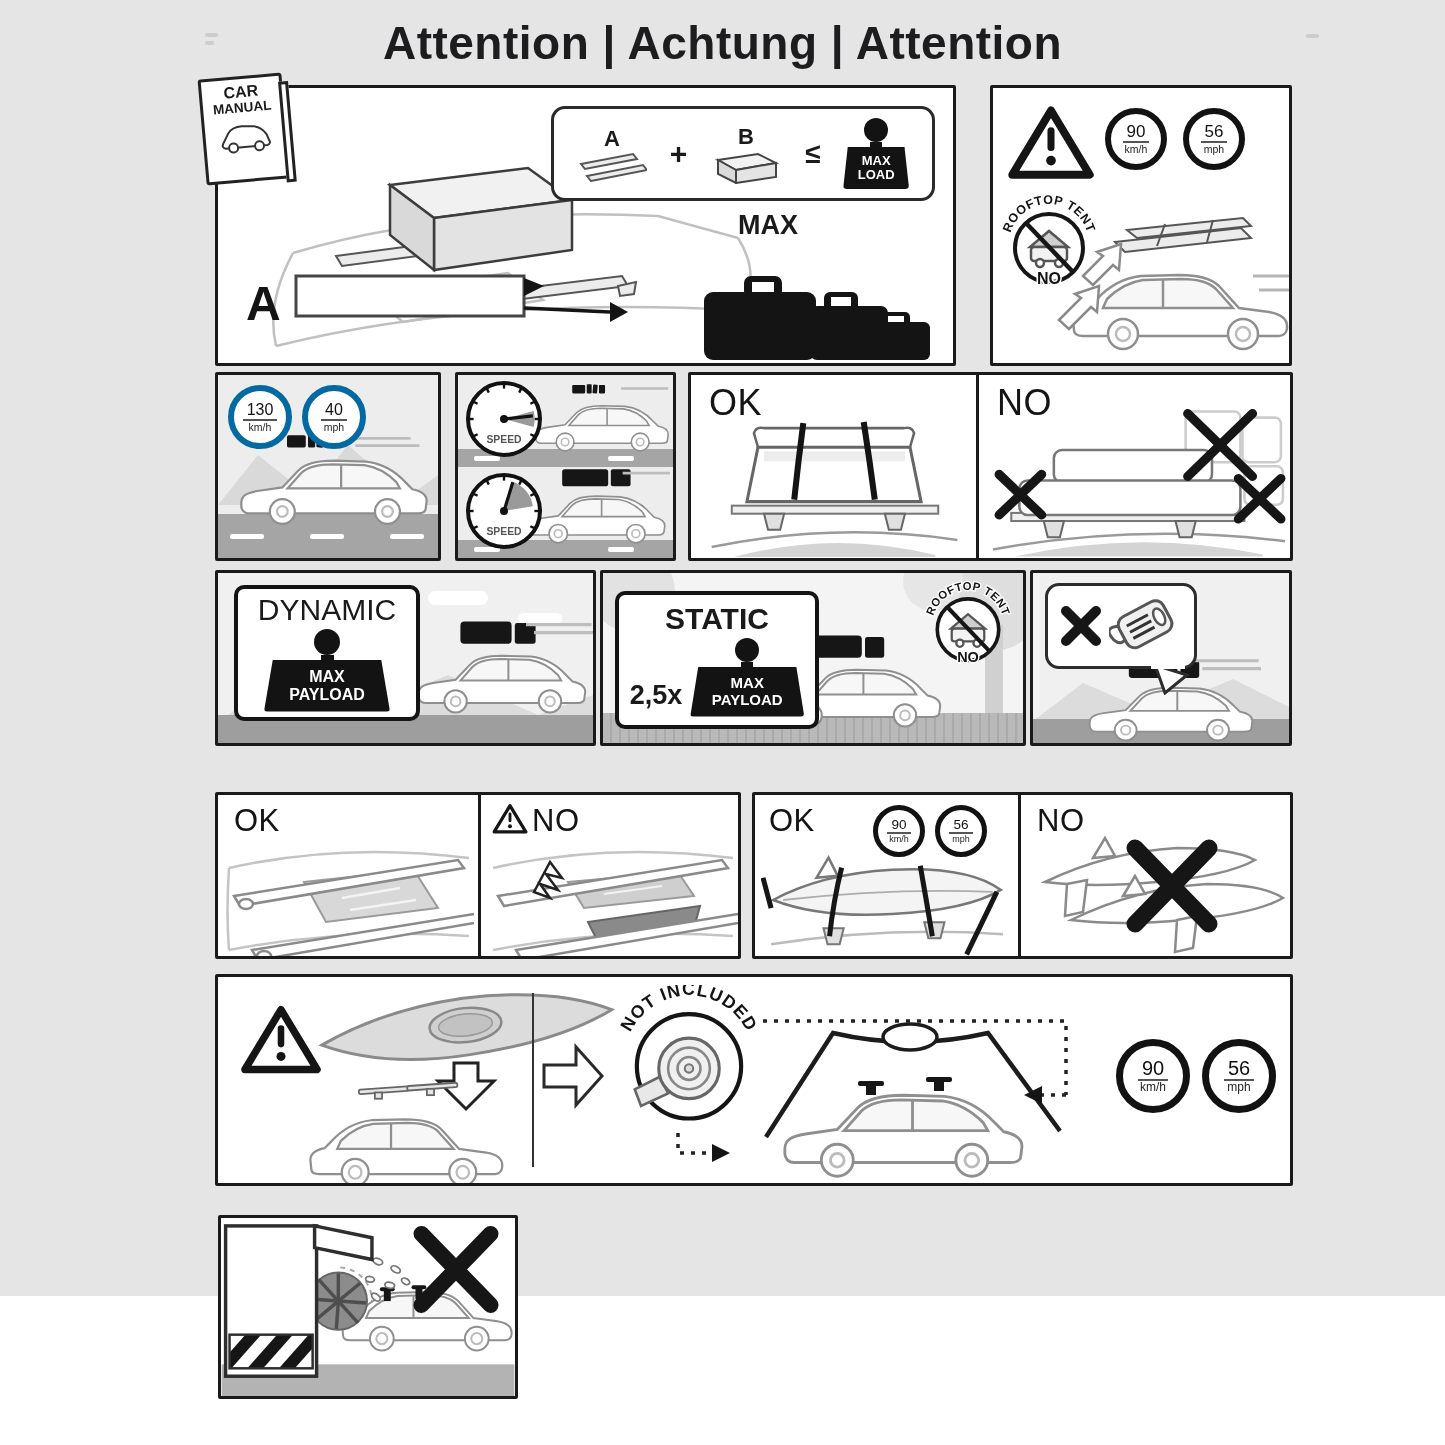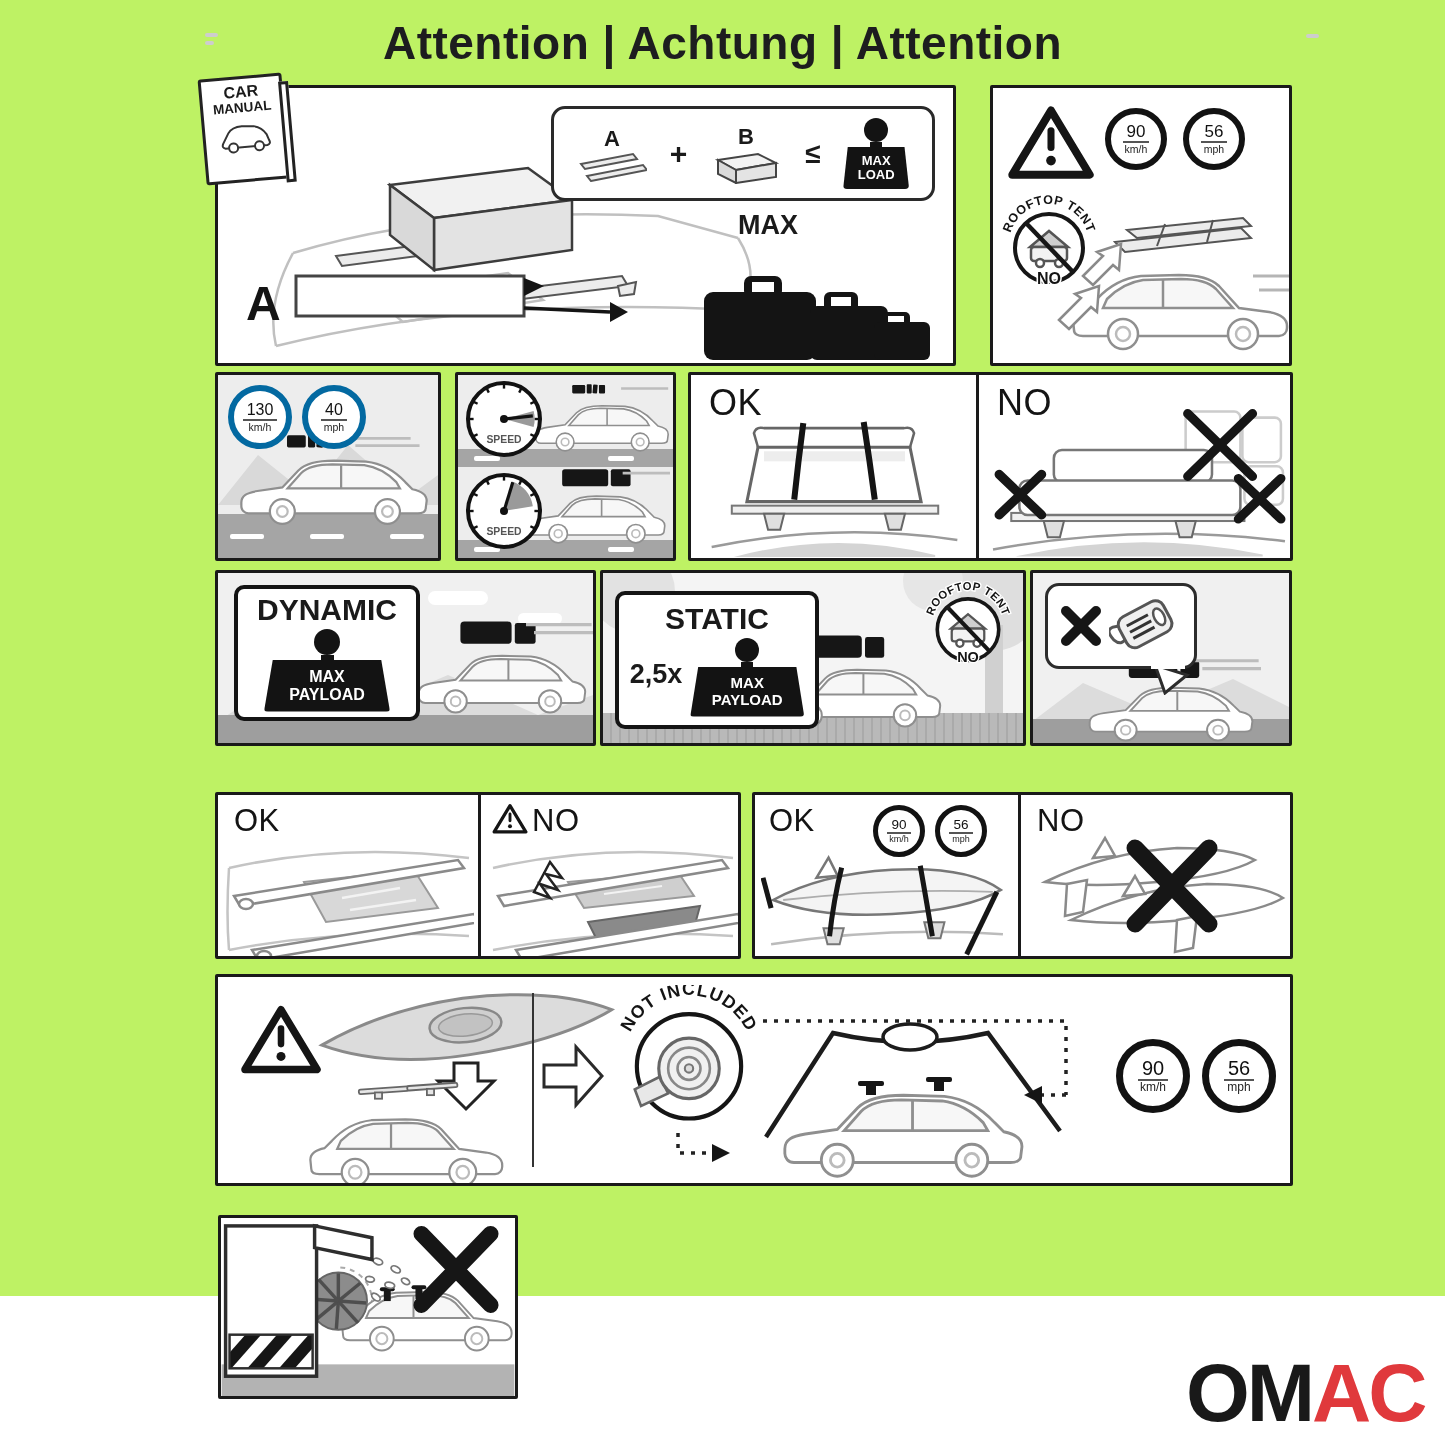--- a/index.html
+++ b/index.html
@@ -1,17 +1,17 @@
 <!DOCTYPE html>
 <html><head>
 <meta charset="utf-8">
 <style>
 *{margin:0;padding:0;box-sizing:border-box}
 html,body{width:1445px;height:1445px;background:#fff;font-family:"Liberation Sans",sans-serif;color:#1a1a1a;overflow:hidden}
-#sheet{position:relative;width:1445px;height:1296px;background:#bef264}
+#sheet{position:relative;width:1445px;height:1296px;background:#e5e5e5}
 .abs{position:absolute}
 .panel{position:absolute;border:3px solid #1a1a1a;background:#fff;border-radius:2px;overflow:hidden}
 .noclip{overflow:visible}
 .ttl{position:absolute;left:0;right:0;top:16px;text-align:center;font-size:46px;font-weight:600;color:#1d1d1f;letter-spacing:.5px}
 .divider{position:absolute;top:0;bottom:0;width:3px;background:#1a1a1a}
 .oklbl{position:absolute;font-weight:400;color:#141414;letter-spacing:.5px;line-height:1}
 
 .sp{position:absolute;background:#fff;border-radius:50%;display:flex;flex-direction:column;align-items:center;justify-content:center;z-index:4}
 .sp .n{font-weight:400;color:#111;border-bottom:2.5px solid #555;line-height:1.12;padding:0 4px}
 .sp .u{color:#222;line-height:1.15}
@@ -391,21 +391,21 @@
 
 <div class="panel" style="left:215px;top:570px;width:381px;height:176px">
   <div class="sky" style="background:#f0f0f0"></div>
   <svg class="abs" style="left:0;top:96px" width="375px" height="52" viewBox="0 0 375 52">
     <polygon points="0,52 60,14 140,44 230,6 320,46 375,26 375,52" fill="#dcdcdc"></polygon>
   </svg>
   <div class="abs" style="left:210px;top:18px;width:60px;height:14px;background:#fff;border-radius:8px"></div>
   <div class="abs" style="left:300px;top:40px;width:44px;height:11px;background:#fff;border-radius:7px"></div>
   <div class="road" style="height:28px;background:#9e9e9e"></div>
   <div class="sign" style="left:16px;top:12px;width:186px;height:136px;justify-content:center;gap:4px">
-    <div style="font-weight:700;font-size:30px;line-height:1">DYNAMIC</div>
+    <div style="font-weight:400;font-size:30px;line-height:1">DYNAMIC</div>
     <div class="wic">
       <div class="knob" style="width:26px;height:26px"></div>
       <div class="neck" style="width:13px;height:5px"></div>
       <div class="body" style="width:126px;height:52px;font-size:16px">
         <span>MAX</span>
         <span>PAYLOAD</span>
       </div>
     </div>
   </div>
   <svg class="abs" style="left:196px;top:48px" width="180" height="100" viewBox="0 0 225 124">
@@ -427,21 +427,21 @@
   <div class="sky" style="background:#f4f4f4"></div>
   <svg class="abs" style="left:0;top:0" width="420" height="170" viewBox="0 0 420 170">
     <circle cx="30" cy="18" r="42" fill="#e2e2e2"></circle>
     <circle cx="390" cy="30" r="48" fill="#dedede"></circle>
     <rect x="382" y="52" width="18" height="100" fill="#d0d0d0"></rect>
     <circle cx="330" cy="8" r="30" fill="#e6e6e6"></circle>
   </svg>
   <div class="grass" style="height:30px"></div>
   <div class="sign" style="left:12px;top:18px;width:204px;height:138px;justify-content:center;gap:4px">
     <div style="font-weight:800;font-size:30px;line-height:1">STATIC</div>
-    <div style="display:flex;align-items:center;gap:8px">
+    <div style="display:flex;align-items:flex-end;gap:8px">
       <span style="font-weight:800;font-size:27px;padding-bottom:6px">2,5x</span>
       <div class="wic">
         <div class="knob" style="width:24px;height:24px"></div>
         <div class="neck" style="width:12px;height:5px"></div>
         <div class="body" style="width:114px;height:50px;font-size:15px">
           <span>MAX</span>
           <span>PAYLOAD</span>
         </div>
       </div>
     </div>
@@ -732,17 +732,14 @@
       </g>
     </g>
     <rect x="8" y="118" width="84" height="34" fill="none" stroke="#2e2e2e" stroke-width="2.5"></rect>
     <g stroke="#161616" stroke-width="16" stroke-linecap="round">
       <line x1="202" y1="16" x2="272" y2="88"></line>
       <line x1="272" y1="16" x2="202" y2="88"></line>
     </g>
   </svg>
 </div>
 
-<div class="logo" style="left:1186px;top:1352px;font-size:82px">
-  <span style="color:#191919">OM</span><span style="color:#e0393c">AC</span>
-</div>
 
 </div>
 
 </body></html>

